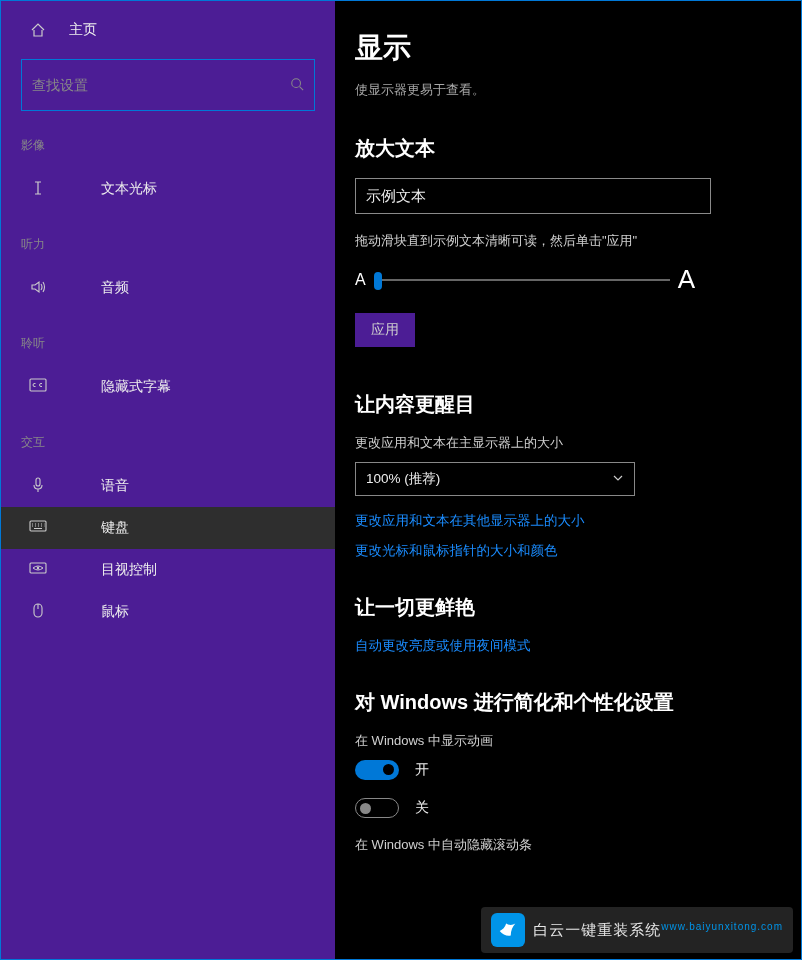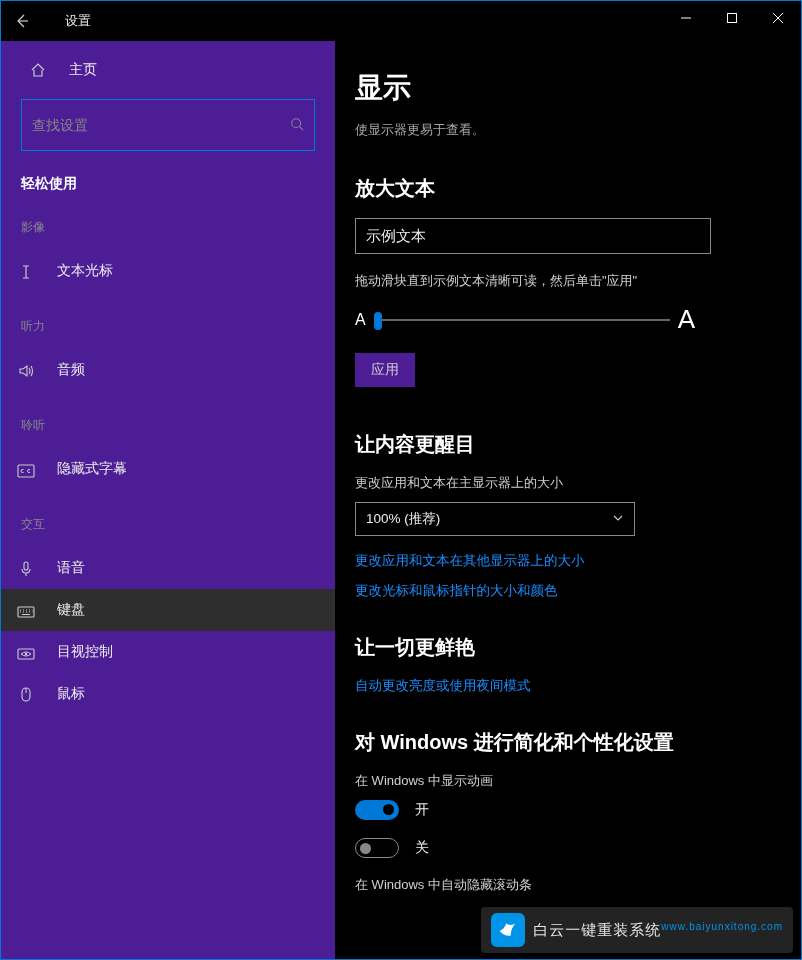--- a/index.html
+++ b/index.html
@@ -27,22 +27,22 @@
   .search-wrap { margin:6px 20px 18px 20px; }
   .search-box { height:52px; border:1px solid #0078d7; display:flex;
     align-items:center; padding:0 10px; justify-content:space-between; }
   .search-box input { background:transparent; border:none; outline:none;
     color:#9c9c9c; font-size:14px; width:240px;
     font-family:"Microsoft YaHei","Segoe UI",sans-serif; }
   .search-box input::placeholder { color:#888; }
   .sb-section-title { padding:6px 20px 18px 20px; font-size:14px; font-weight:600;
     color:#fff; }
   .sb-group-hdr { padding:8px 20px 14px 20px; font-size:12px; color:#888; }
-  .sb-item { display:flex; align-items:flex-end; padding:12px 20px 12px 16px;
-    cursor:default; }
+  .sb-item { display:flex; align-items:flex-start; padding:12px 20px 12px 28px;
+    cursor:default;gap:32px; }
   .sb-item .lbl { margin-left:22px; font-size:14px; color:#eee; }
   .sb-item.selected { background:#2e2e2e; }
   .sb-icon { width:18px; display:flex; align-items:center; justify-content:center;
     color:#ccc; }
   
   .main { flex:1; padding:28px 14px 24px 20px; overflow:hidden; position:relative; }
   .main h1 { font-size:28px; font-weight:600; margin-bottom:14px; }
   .main .subtitle { font-size:13px; color:#a8a8a8; margin-bottom:36px; }
   .sect-hdr { font-size:20px; font-weight:600; margin-bottom:16px; margin-top:10px; }
   .sample-box { border:1px solid #8a8a8a; height:36px; width:356px; display:flex;
@@ -80,46 +80,20 @@
   .wm .badge svg { width:22px; height:22px; fill:#fff; }
   .wm-txt { display:flex; line-height:1.15; }
   .wm-t1 { font-size:15px; color:#e6e6e6; letter-spacing:1px; }
   .wm-t2 { font-size:10px; color:#0094e8; letter-spacing:1px; }
 </style>
 </head>
 <body>
 
 <div class="window">
 
-  <div class="titlebar">
-    <div class="back-btn">
-      <svg width="16" height="16" viewBox="0 0 16 16">
-        <path d="M10 2 L4 8 L10 14" stroke="#d0d0d0" stroke-width="1.2" fill="none"></path>
-        <path d="M4 8 H14" stroke="#d0d0d0" stroke-width="1.2"></path>
-      </svg>
-    </div>
-    <div class="title-txt">设置</div>
-    <div class="win-ctrls">
-      <div class="wc">
-        <svg viewBox="0 0 12 12">
-            <path d="M1 6 H11" stroke="#fff" stroke-width="1"></path>
-          </svg>
-      </div>
-      <div class="wc">
-        <svg viewBox="0 0 12 12">
-            <rect x="1.5" y="1.5" width="9" height="9" stroke="#fff" stroke-width="1" fill="none"></rect>
-          </svg>
-      </div>
-      <div class="wc">
-        <svg viewBox="0 0 12 12">
-          <path d="M1 1 L11 11 M11 1 L1 11" stroke="#fff" stroke-width="1"></path>
-          </svg>
-      </div>
-    </div>
-  </div>
 
   <div class="body">
 
     <div class="sidebar">
 
       <div class="sb-home">
         <span class="sb-icon">
           <svg width="16" height="16" viewBox="0 0 16 16">
             <path d="M2 8 L8 2 L14 8 M4 8 V14 H12 V8" stroke="#ccc" stroke-width="1.2" fill="none"></path>
             </svg>
@@ -132,21 +106,20 @@
           <input placeholder="查找设置" style="">
           <span>
             <svg width="14" height="14" viewBox="0 0 16 16">
               <circle cx="7" cy="7" r="5" stroke="#888" stroke-width="1.2" fill="none"></circle>
               <path d="M11 11 L15 15" stroke="#888" stroke-width="1.2"></path>
               </svg>
           </span>
         </div>
       </div>
 
-      <div class="sb-section-title">轻松使用</div>
 
       <div class="sb-group-hdr">影像</div>
       <div class="sb-item">
         <span class="sb-icon">
           <svg width="16" height="16" viewBox="0 0 16 16">
             <path d="M5 2 H11 M8 2 V14 M5 14 H11" stroke="#ccc" stroke-width="1.2"></path>
             </svg>
         </span>
         <span class="lbl">文本光标</span>
       </div>

